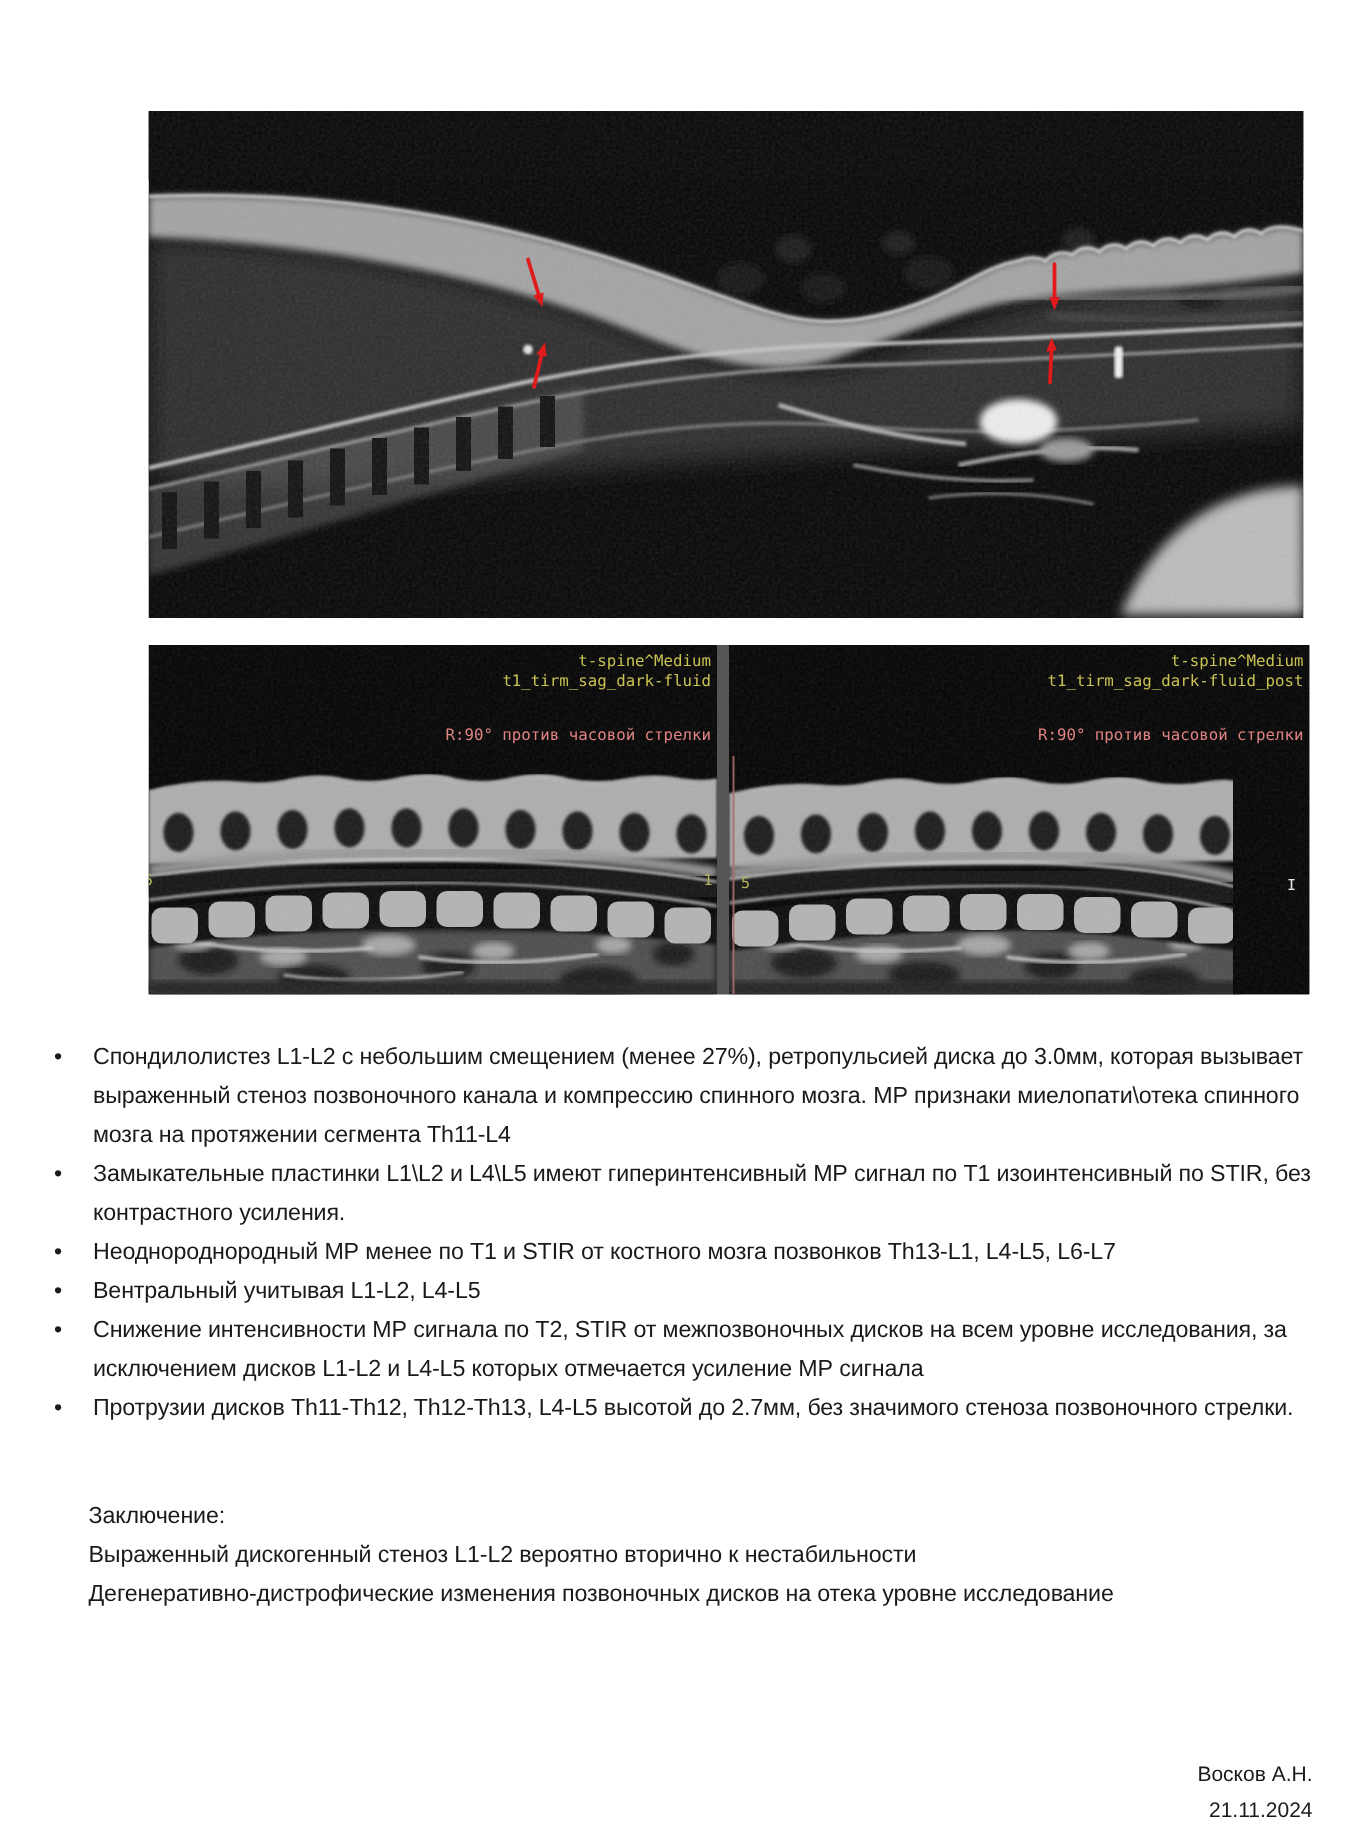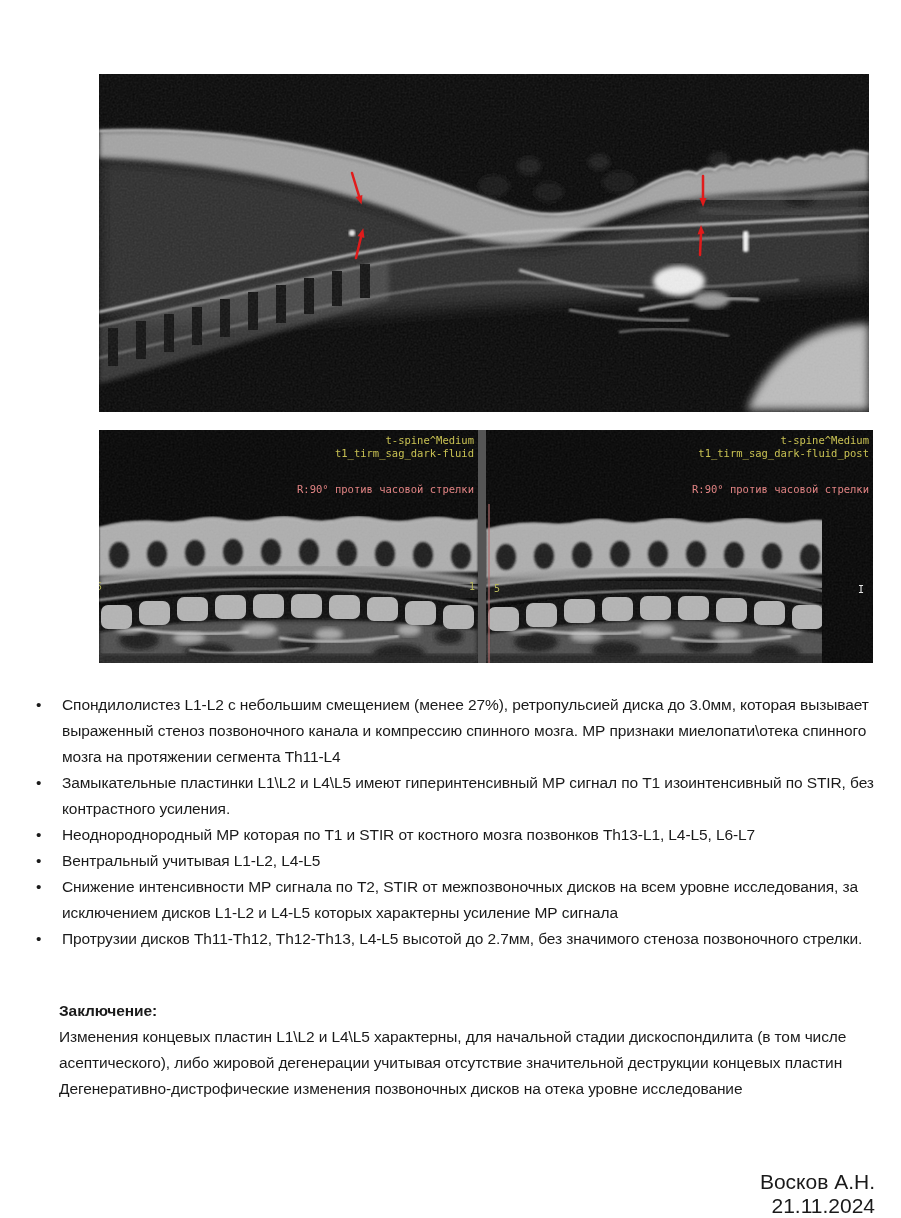--- a/index.html
+++ b/index.html
@@ -20,23 +20,23 @@
   .mrk-w{fill:#e8e8e8;font:10px "DejaVu Sans Mono",monospace;}
   .arrow-line{stroke-width:2.5;fill:none;stroke-linecap:round;}
   
   .bullets{position:absolute;left:36px;top:692px;width:841px;
     font-size:15.5px;line-height:26px;letter-spacing:-0.1px;}
   .bullet-item{display:flex;}
   .bullet-dot{width:26px;flex:0 0 26px;}
   .bullet-text{flex:1;}
   .conclusion{position:absolute;left:59px;top:998px;width:818px;
     font-size:15.5px;line-height:26px;letter-spacing:-0.1px;}
-  .conclusion-heading{font-weight:bold;}
+  .conclusion-heading{font-weight:normal;}
   .signature{position:absolute;right:26px;top:1170px;text-align:right;
-    font-size:21px;line-height:24px;}
+    font-size:14px;line-height:24px;}
 </style>
 </head>
 <body>
 
 <div class="mri-top">
 <svg width="770" height="338" viewBox="0 0 770 338">
   <defs>
     <filter id="b1">
           <feGaussianBlur stdDeviation="1"></feGaussianBlur>
         </filter>
@@ -263,38 +263,38 @@
   <div class="bullet-item">
     <span class="bullet-dot">•</span>
     <span class="bullet-text">Спондилолистез L1-L2 с небольшим смещением (менее 27%), ретропульсией диска до 3.0мм, которая вызывает выраженный стеноз позвоночного канала и компрессию спинного мозга. МР признаки миелопати\отека спинного мозга на протяжении сегмента Th11-L4</span>
   </div>
   <div class="bullet-item">
     <span class="bullet-dot">•</span>
     <span class="bullet-text">Замыкательные пластинки L1\L2 и L4\L5 имеют гиперинтенсивный МР сигнал по Т1 изоинтенсивный по STIR, без контрастного усиления.</span>
   </div>
   <div class="bullet-item">
     <span class="bullet-dot">•</span>
-    <span class="bullet-text">Неоднороднородный МР которая по Т1 и STIR от костного мозга позвонков Th13-L1, L4-L5, L6-L7</span>
+    <span class="bullet-text">Неоднороднородный МР менее по Т1 и STIR от костного мозга позвонков Th13-L1, L4-L5, L6-L7</span>
   </div>
   <div class="bullet-item">
     <span class="bullet-dot">•</span>
     <span class="bullet-text">Вентральный учитывая L1-L2, L4-L5</span>
   </div>
   <div class="bullet-item">
     <span class="bullet-dot">•</span>
-    <span class="bullet-text">Снижение интенсивности МР сигнала по Т2, STIR от межпозвоночных дисков на всем уровне исследования, за исключением дисков L1-L2 и L4-L5 которых характерны усиление МР сигнала</span>
+    <span class="bullet-text">Снижение интенсивности МР сигнала по Т2, STIR от межпозвоночных дисков на всем уровне исследования, за исключением дисков L1-L2 и L4-L5 которых отмечается усиление МР сигнала</span>
   </div>
   <div class="bullet-item">
     <span class="bullet-dot">•</span>
     <span class="bullet-text">Протрузии дисков Th11-Th12, Th12-Th13, L4-L5  высотой до 2.7мм, без значимого стеноза позвоночного стрелки.</span>
   </div>
 </div>
 
 <div class="conclusion">
   <div class="conclusion-heading">Заключение:</div>
-  <div>Изменения концевых пластин L1\L2 и L4\L5 характерны, для начальной стадии дискоспондилита (в том числе асептического), либо жировой дегенерации учитывая отсутствие значительной деструкции концевых пластин</div>
+  <div>Выраженный дискогенный стеноз L1-L2 вероятно вторично к нестабильности</div>
   <div>Дегенеративно-дистрофические изменения позвоночных дисков на отека уровне исследование</div>
 </div>
 
 <div class="signature">
   <div>Восков А.Н.</div>
   <div>21.11.2024</div>
 </div>
 
 </body></html>

